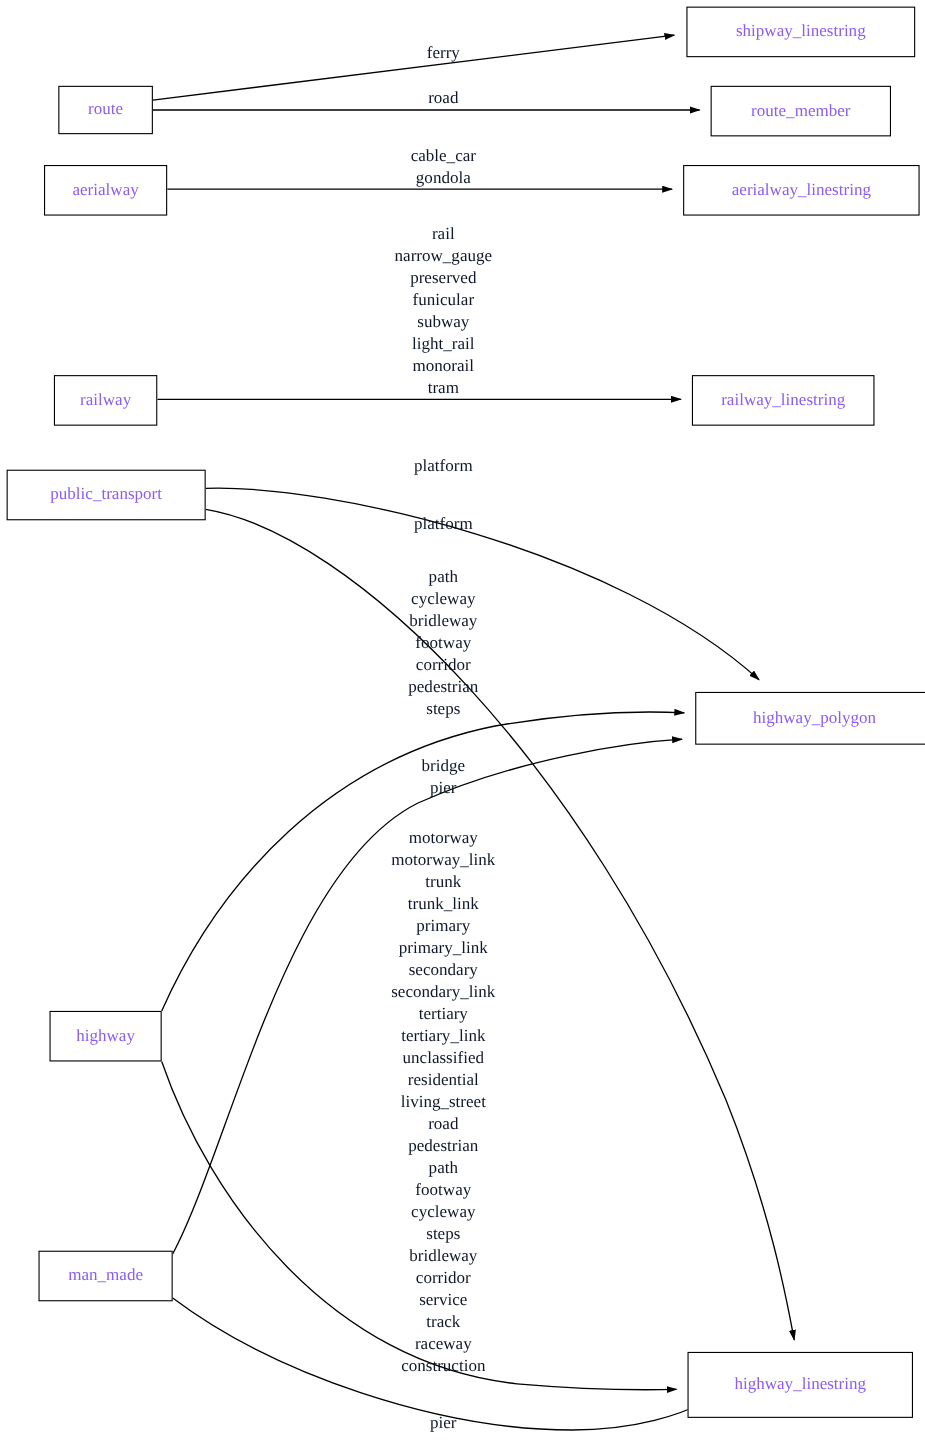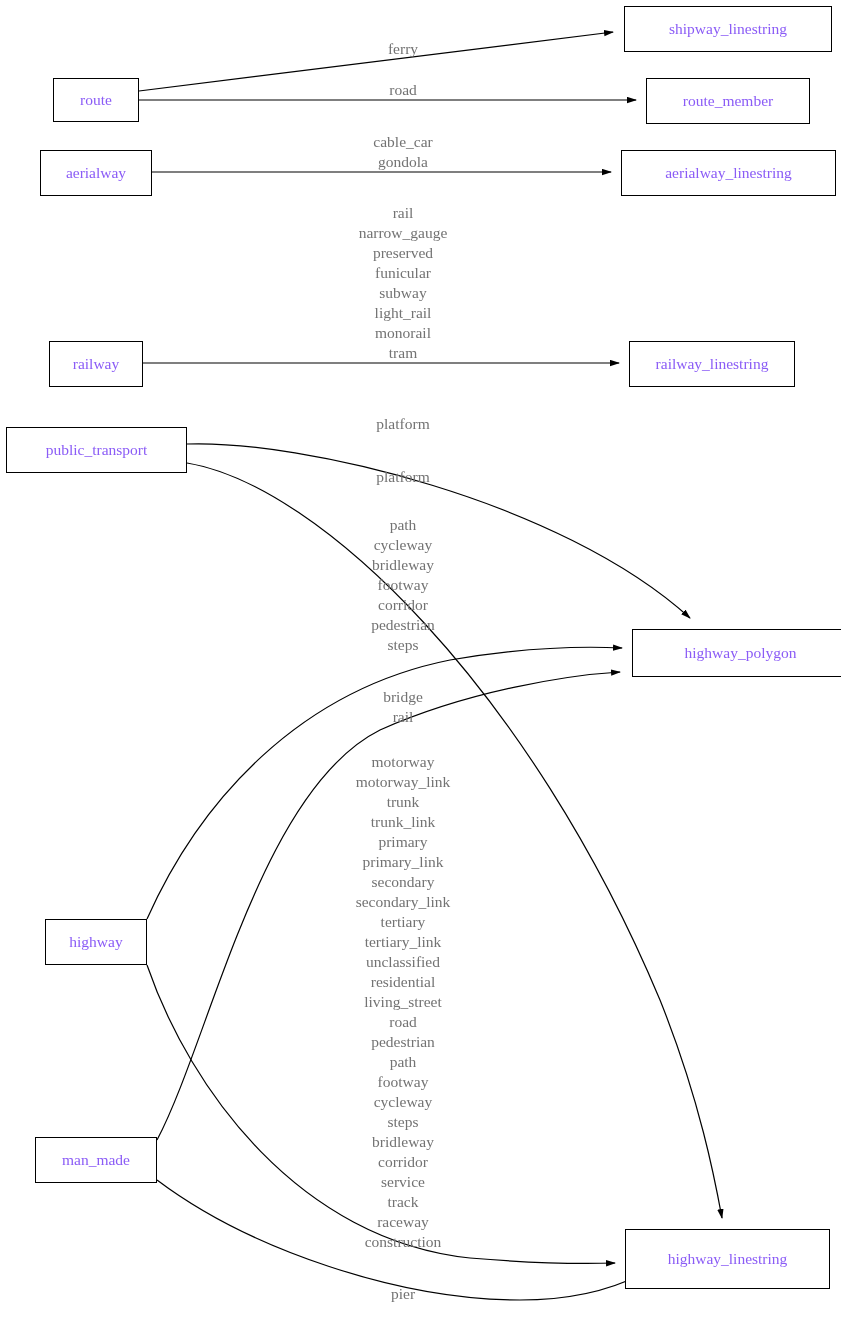--- a/index.html
+++ b/index.html
@@ -30,21 +30,21 @@
     color: #8b5cf6;
     font-size: 15.5px;
     line-height: 1;
     display: flex;
     align-items: center;
     justify-content: center;
     white-space: nowrap;
   }
   .edge-label {
     position: absolute;
-    color: #737373;
+    color: #0f172a;
     font-size: 15.5px;
     line-height: 20px;
     text-align: center;
     white-space: pre;
     transform: translateX(-50%);
   }
 </style>
 </head>
 <body>
 
@@ -100,21 +100,21 @@
       <div class="edge-label" style="left: 403px; top: 414px;">platform</div>
       <div class="edge-label" style="left: 403px; top: 467px;">platform</div>
       <div class="edge-label" style="left: 403px; top: 515px;">path
 cycleway
 bridleway
 footway
 corridor
 pedestrian
 steps</div>
       <div class="edge-label" style="left: 403px; top: 687px;">bridge
-rail</div>
+pier</div>
       <div class="edge-label" style="left: 403px; top: 752px;">motorway
 motorway_link
 trunk
 trunk_link
 primary
 primary_link
 secondary
 secondary_link
 tertiary
 tertiary_link

